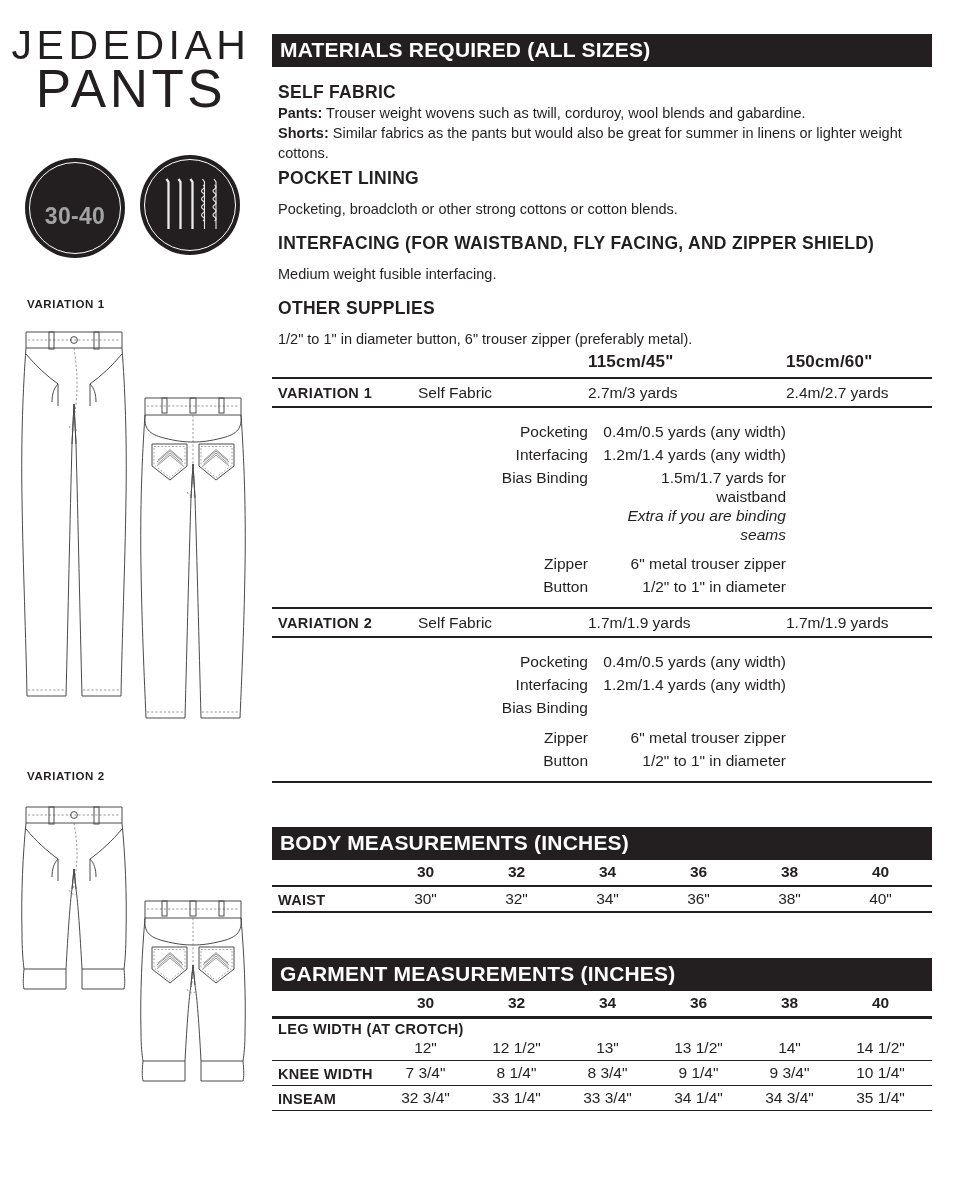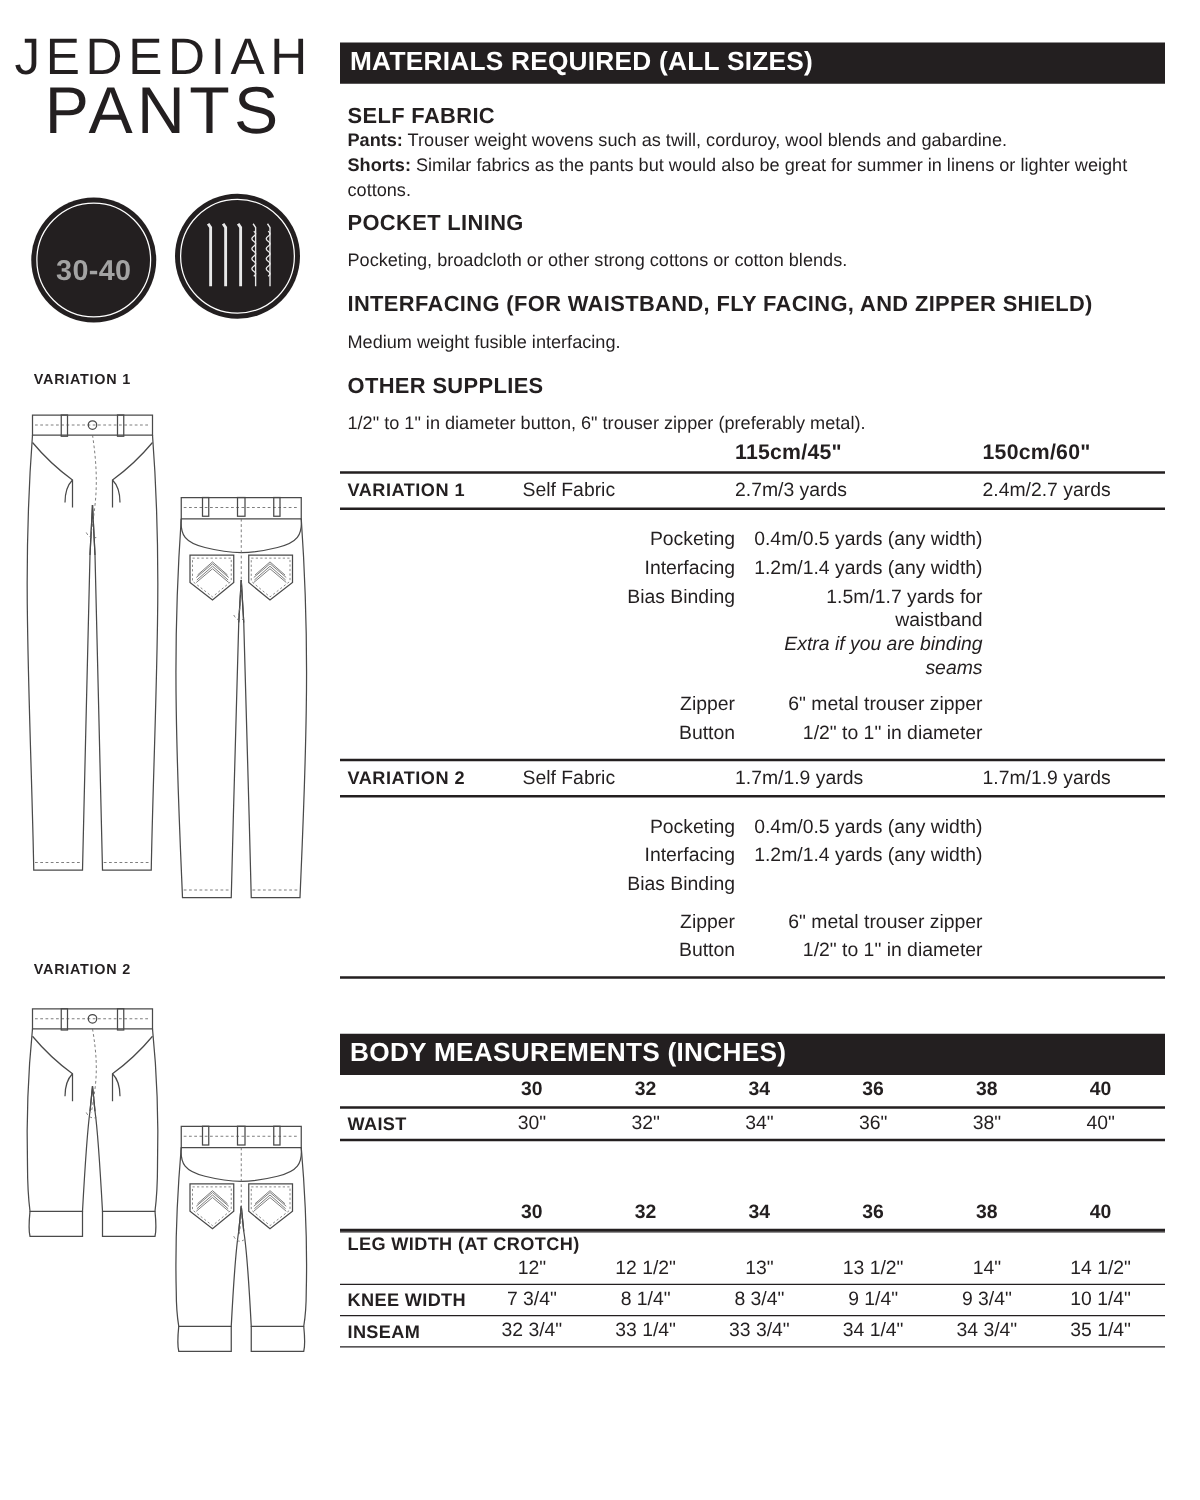--- a/index.html
+++ b/index.html
@@ -497,20 +497,21 @@
         <div class="mt-cell">40"</div>
       </div>
 
       <div class="rule-thin"></div>
 
 
       <div class="rule-thin"></div>
     </div>
 
     <div class="meas-table mt-garment">
+      <div class="band">GARMENT MEASUREMENTS (INCHES)</div>
 
       <div class="mt-sizes">
         <div class="mt-lbl"></div>
         <div class="mt-cell">30</div>
         <div class="mt-cell">32</div>
         <div class="mt-cell">34</div>
         <div class="mt-cell">36</div>
         <div class="mt-cell">38</div>
         <div class="mt-cell">40</div>
       </div>

